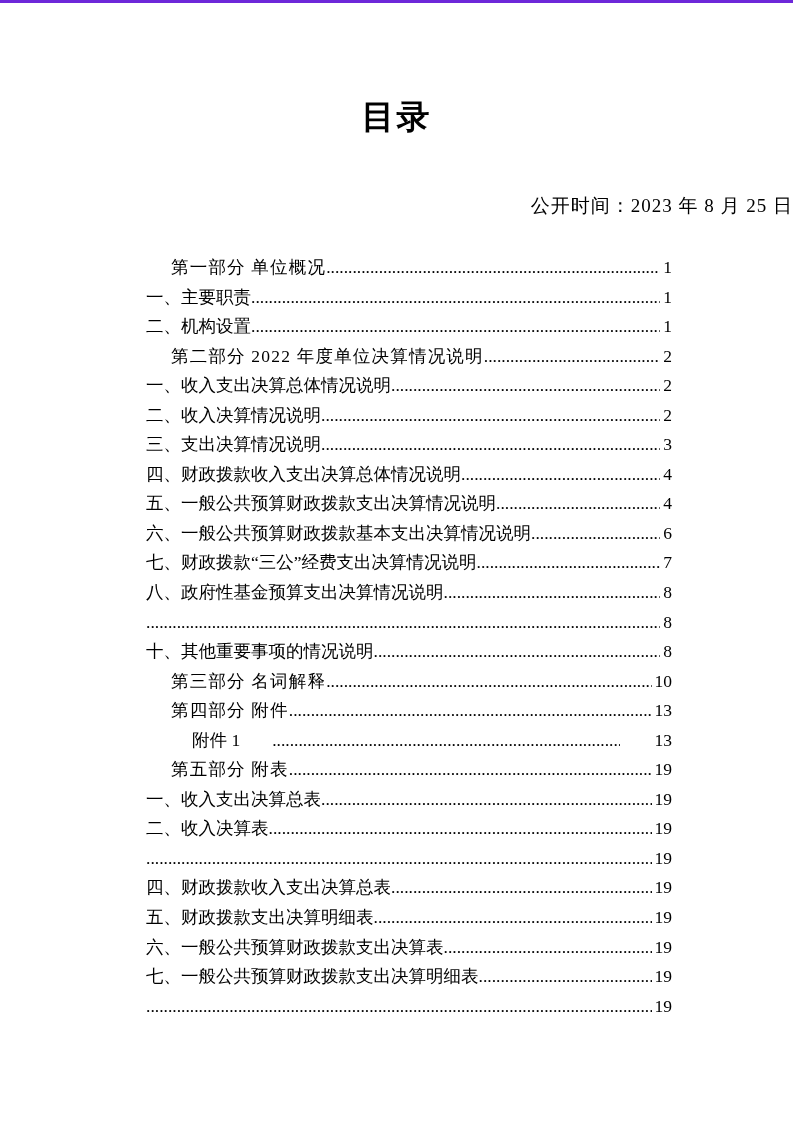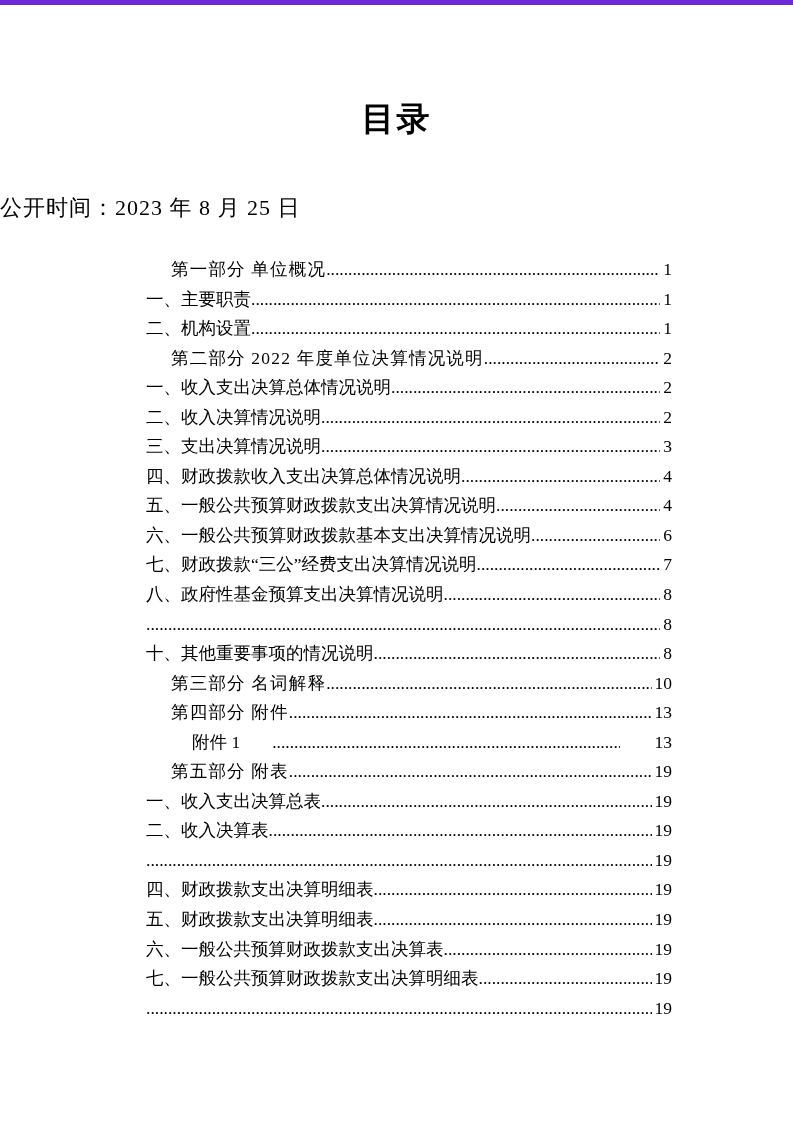--- a/index.html
+++ b/index.html
@@ -12,36 +12,36 @@
     height: 1122px;
     font-family: "Liberation Serif", "DejaVu Serif", serif;
     color: #000000;
   }
   .page {
     position: relative;
     width: 793px;
     height: 1122px;
     background: #ffffff;
     box-sizing: border-box;
-    border-top: 5px solid #6d28d9;
+    border-top: 3px solid #6d28d9;
     overflow: hidden;
   }
   .doc-title {
     margin: 96px 0 0 0;
     text-align: center;
     font-family: "Liberation Sans", "DejaVu Sans", sans-serif;
     font-weight: 700;
     font-size: 33px;
     line-height: 36px;
     letter-spacing: 2px;
   }
   .publish-time {
     margin: 60px 0 0 0;
-    text-align: left;
-    font-size: 22px;
+    text-align: right;
+    font-size: 19px;
     line-height: 22px;
     letter-spacing: 1px;
   }
   .toc {
     margin: 36px 121px 0 123px;
   }
   .toc-row {
     display: flex;
     align-items: baseline;
     height: 29.56px;
@@ -174,21 +174,21 @@
       <div class="toc-row level-item">
         <span class="toc-label">二、收入决算表</span>
         <span class="toc-dots"></span>
         <span class="toc-page">19</span>
       </div>
       <div class="toc-row level-item">
         <span class="toc-dots"></span>
         <span class="toc-page">19</span>
       </div>
       <div class="toc-row level-item">
-        <span class="toc-label">四、财政拨款支出决算明细表</span>
+        <span class="toc-label">四、财政拨款收入支出决算总表</span>
         <span class="toc-dots"></span>
         <span class="toc-page">19</span>
       </div>
       <div class="toc-row level-item">
         <span class="toc-label">五、财政拨款支出决算明细表</span>
         <span class="toc-dots"></span>
         <span class="toc-page">19</span>
       </div>
       <div class="toc-row level-item">
         <span class="toc-label">六、一般公共预算财政拨款支出决算表</span>

